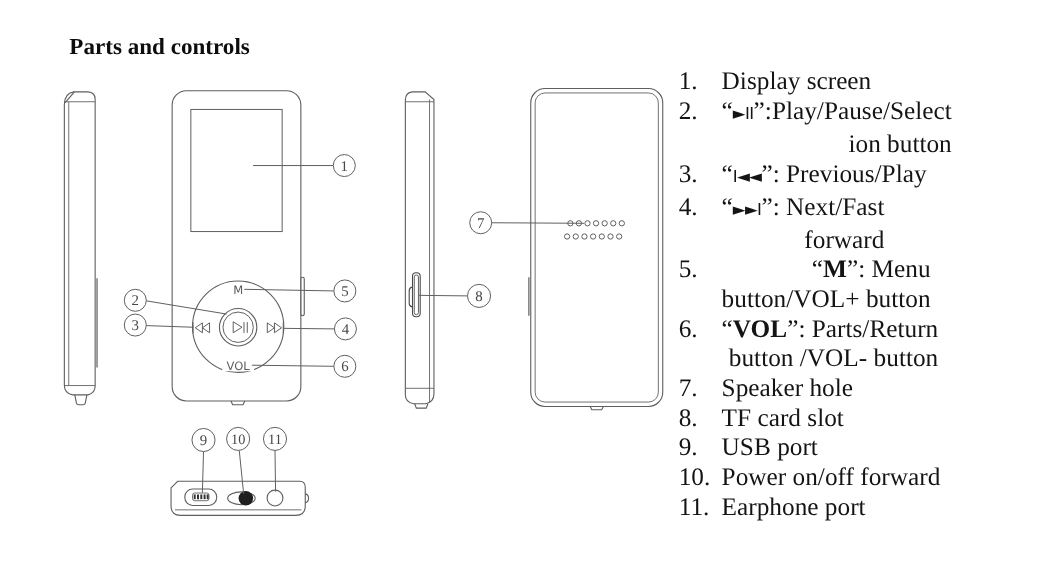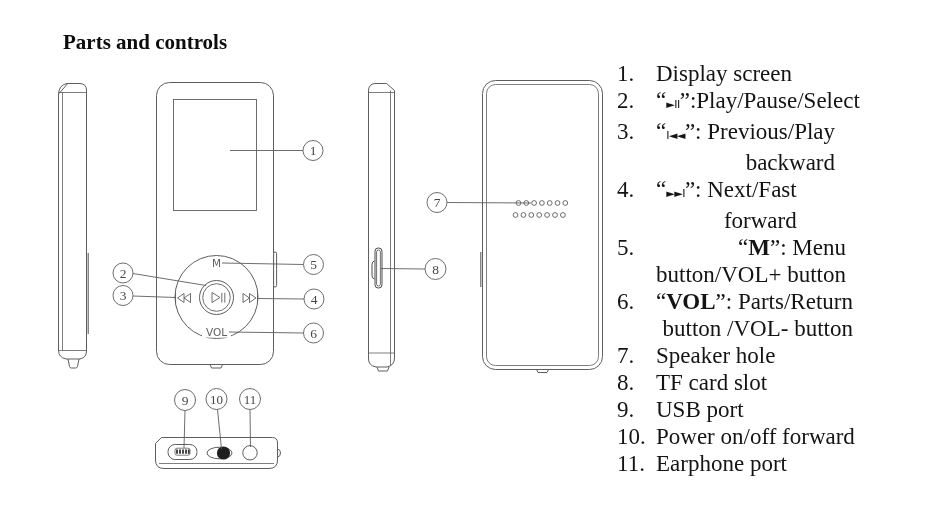--- a/index.html
+++ b/index.html
@@ -12,21 +12,21 @@
     font-size:21px; line-height:21px; font-weight:bold; color:#0d0d0d;text-align:right;
   }
   svg.diagram { position:absolute; left:0; top:0; }
   .parts-list {
     position:absolute; left:617px; top:60px; width:330px;
     font-size:23px; line-height:27px; color:#141414;
   }
   .pl-item { display:flex; }
   .pl-num { flex:0 0 39px; }
   .pl-line { white-space:nowrap;text-align:right; }
-  .seg-sym { font-family:"DejaVu Sans", sans-serif; font-size:11px; letter-spacing:-0.5px; }
+  .seg-sym { font-family:"DejaVu Sans", sans-serif; font-size:15px; letter-spacing:-0.5px; }
   .seg-bold { font-weight:bold; }
 </style>
 </head>
 <body>
 
 <h1 class="page-title">Parts and controls</h1>
 
 <svg class="diagram" width="630" height="529" viewBox="0 0 630 529" fill="none" stroke="#5e5e5e" stroke-width="1">
 
   <g>
@@ -188,27 +188,27 @@
     <div class="pl-item">
       <span class="pl-num">1.</span>
       <div class="pl-txt">
         <div class="pl-line"><span>Display screen</span></div>
       </div>
     </div>
     <div class="pl-item">
       <span class="pl-num">2.</span>
       <div class="pl-txt">
         <div class="pl-line"><span>“</span><span class="seg-sym">►II</span><span>”:Play/Pause/Select</span></div>
+        <div class="pl-line"><span>ion button</span></div>
       </div>
     </div>
     <div class="pl-item">
       <span class="pl-num">3.</span>
       <div class="pl-txt">
         <div class="pl-line"><span>“</span><span class="seg-sym">I◄◄</span><span>”: Previous/Play</span></div>
-        <div class="pl-line"><span>backward</span></div>
       </div>
     </div>
     <div class="pl-item">
       <span class="pl-num">4.</span>
       <div class="pl-txt">
         <div class="pl-line"><span>“</span><span class="seg-sym">►►I</span><span>”: Next/Fast</span></div>
         <div class="pl-line"><span>forward</span></div>
       </div>
     </div>
     <div class="pl-item">

